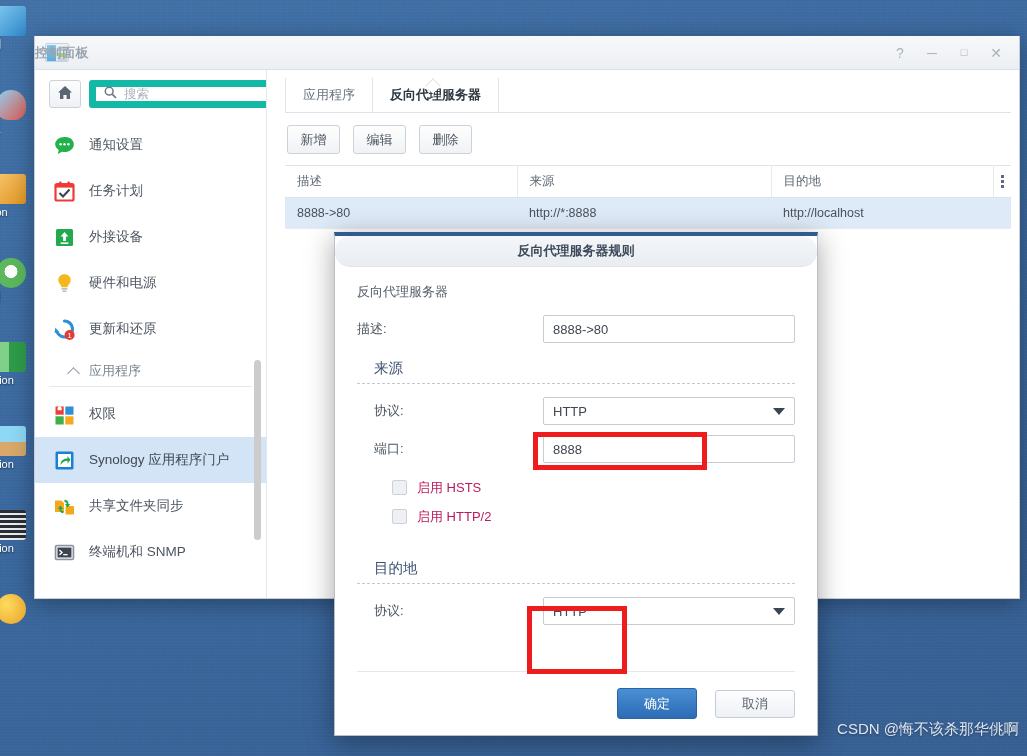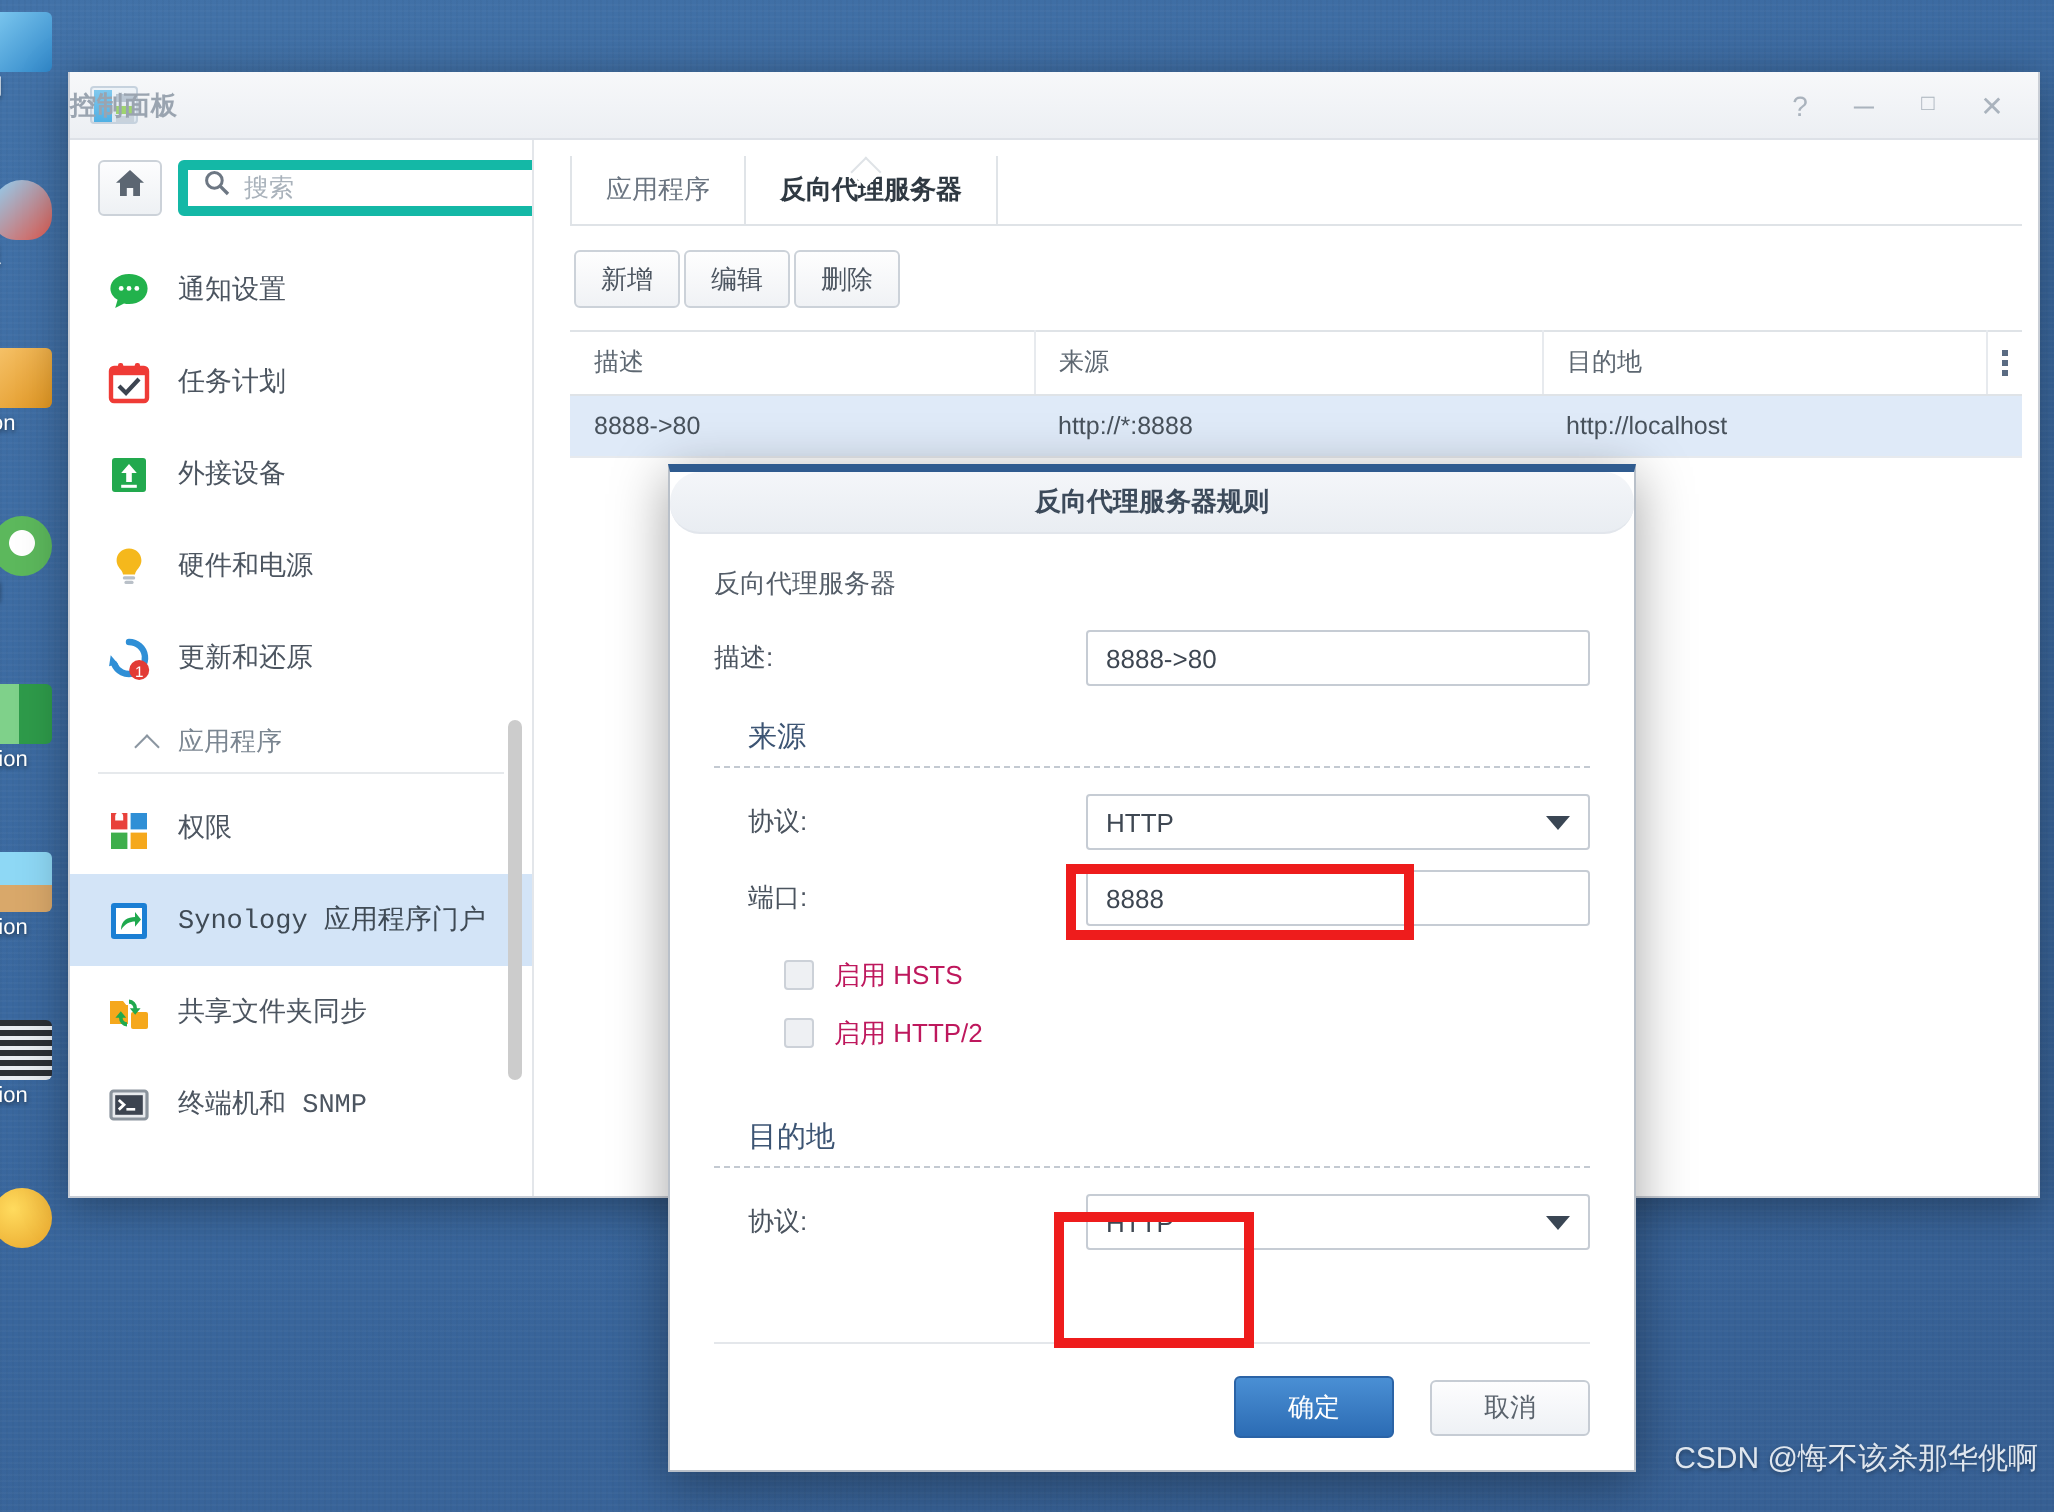--- a/index.html
+++ b/index.html
@@ -95,40 +95,40 @@
     padding: 10px 10px 12px 14px;
   }
   .home-btn {
     width: 32px; height: 28px; flex: none;
     border: 1px solid #ccd2d9; border-radius: 3px;
     background: linear-gradient(#fdfdfe,#eef1f4);
     display: flex; align-items: center; justify-content: center;
     cursor: pointer;
   }
   .search-box {
-    flex: 1; height: 28px; border: 5px solid #14b8a6; border-radius: 3px;
+    flex: 1; height: 28px; border: 7px solid #14b8a6; border-radius: 3px;
     background: #fff; display: flex; align-items: center; gap: 7px;
     padding: 0 8px; cursor: text;
   }
   .search-box input {
     border: none; outline: none; flex: 1;
     font-size: 12.5px; color: #555; font-family: inherit; background: transparent;
   }
   .search-box input::placeholder { color: #a9b2bb; }
 
   .side-list { padding-top: 2px; }
   .side-item {
     display: flex; align-items: center; gap: 13px;
     height: 46px; padding-left: 18px; cursor: pointer;
     font-size: 13.5px; color: #4c5560;
   }
   .side-item.selected { background: #d3e4f7; }
   .side-item.selected .side-label { color: #3f4a55; }
   .si-icon { width: 23px; height: 23px; flex: none; position: relative; }
-  .side-label { white-space: nowrap; font-family: Liberation Mono, monospace; }
+  .side-label { white-space: nowrap; }
   .group-head {
     display: flex; align-items: center; gap: 11px;
     padding: 8px 0 6px 20px; font-size: 13px; color: #7b8691;
     border-bottom: 1px solid #e6e9ec; margin: 2px 14px 4px 14px;
     cursor: pointer;
   }
   .chev-up {
     width: 9px; height: 9px; border-left: 1.6px solid #8b96a1;
     border-top: 1.6px solid #8b96a1; transform: rotate(45deg); margin-top: 4px;
   }
@@ -151,21 +151,21 @@
   }
   .tab:last-of-type { border-right: 1px solid #e0e4e8; }
   .tab.active { color: #2f3942; font-weight: bold; }
   .tab-underline { border-bottom: 1px solid #dfe3e7; margin-right: 8px; position: relative; }
   .tab-arrow {
     position: absolute; top: -1px; left: 146px;
     width: 11px; height: 11px; background: #fff;
     border-left: 1px solid #dfe3e7; border-top: 1px solid #dfe3e7;
     transform: rotate(45deg) translateY(5px);
   }
-  .toolbar { display: flex; gap: 2px; padding: 12px 16px 11px 2px; }
+  .toolbar { display: flex; gap: 13px; padding: 12px 16px 11px 2px; }
   .tb-btn {
     min-width: 53px; height: 29px; padding: 0 12px;
     border: 1px solid #ccd2d9; border-radius: 3px;
     background: linear-gradient(#fefefe,#f0f2f5);
     font-size: 13px; color: #4d5661; cursor: pointer;
     display: flex; align-items: center; justify-content: center;
   }
   table.grid { width: calc(100% - 8px); border-collapse: collapse; table-layout: fixed; }
   table.grid th {
     text-align: left; font-weight: normal; font-size: 12.5px; color: #5d6771;

